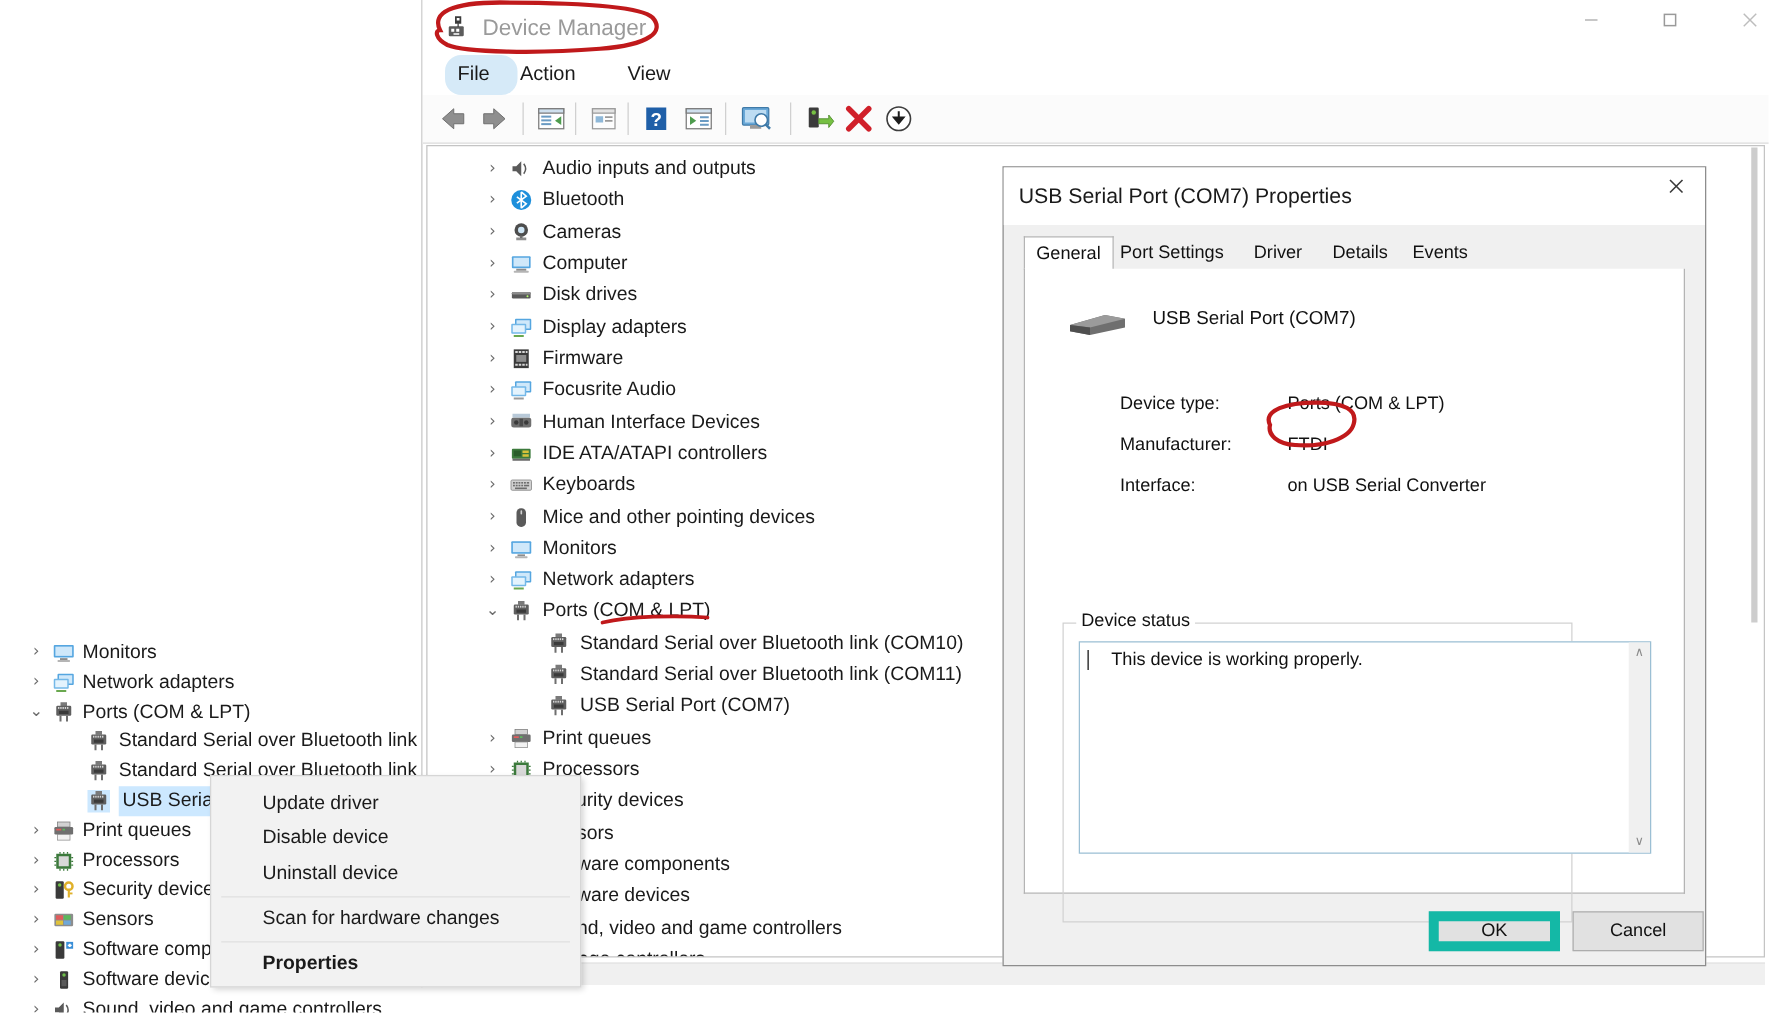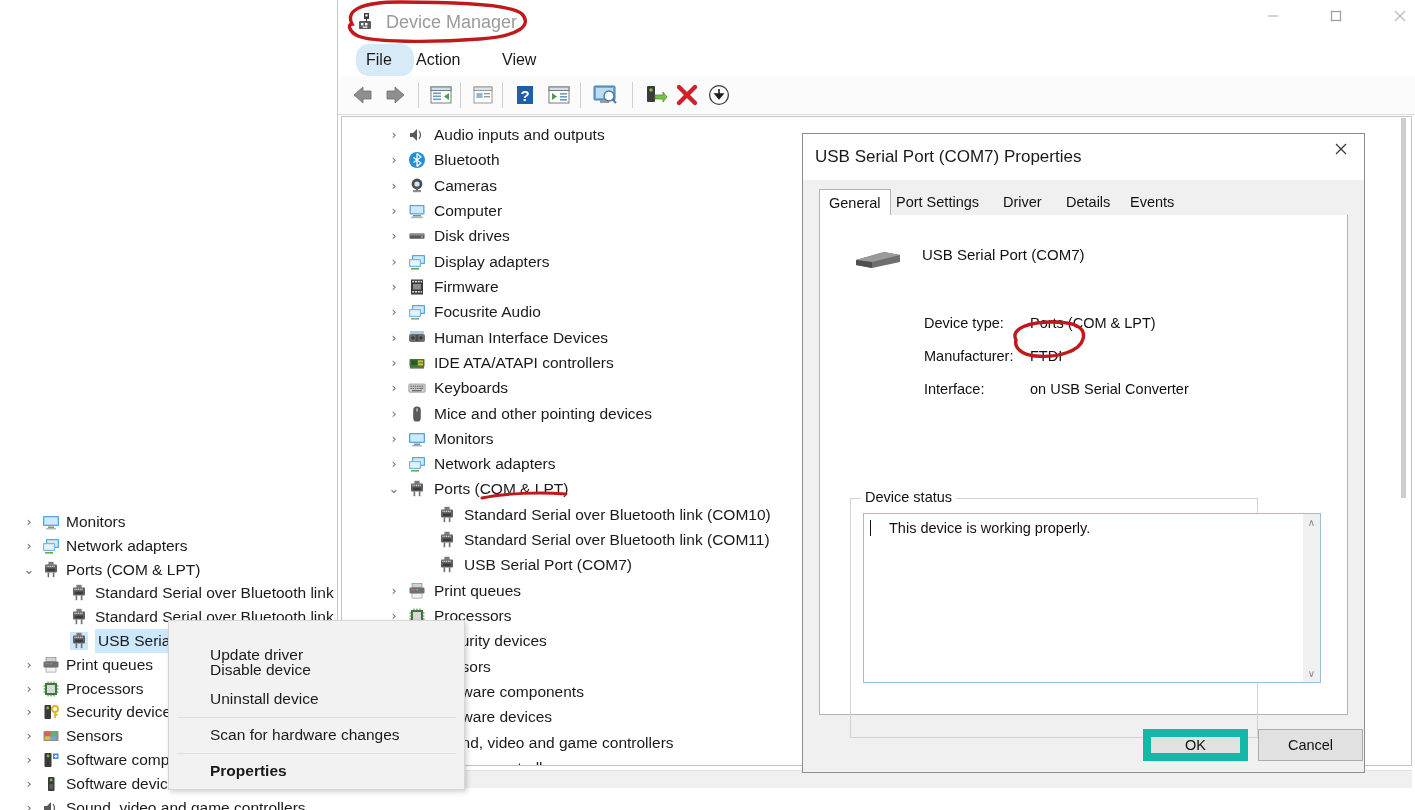--- a/index.html
+++ b/index.html
@@ -129,21 +129,21 @@
   .tab.active{background:#ffffff;border:1px solid #b4b4b4;border-bottom:none;height:27px;}
   #tabpane{
     position:absolute;left:16px;top:81px;width:529px;height:500px;
     background:#ffffff;border:1px solid #b4b4b4;border-top:none;box-sizing:border-box;
   }
   #dev-icon{position:absolute;left:30px;top:25px;width:56px;height:34px;}
   #dev-name{
     position:absolute;left:102px;top:29px;height:22px;line-height:22px;
     font-size:15px;color:#111;
   }
-  .fld-lbl{position:absolute;left:76px;height:20px;line-height:20px;font-size:14.5px;color:#111;margin-left:28px;}
+  .fld-lbl{position:absolute;left:76px;height:20px;line-height:20px;font-size:14.5px;color:#111;}
   .fld-val{position:absolute;left:210px;height:20px;line-height:20px;font-size:14.5px;color:#111;}
 
   #grp-status{
     position:absolute;left:30px;top:283px;width:408px;height:240px;
     border:1px solid #d2d2d2;box-sizing:border-box;
   }
   #grp-status .legend{
     position:absolute;left:10px;top:-10px;background:#ffffff;padding:0 4px;
     font-size:14.5px;color:#111;
   }
@@ -820,21 +820,21 @@
       </div>
     <div id="dm-vscroll">
       <div class="thumb"></div>
     </div>
   </div>
 
   <div id="dm-status"></div>
 </div>
 
 <div class="abs" id="ctxmenu">
-  <div class="cmi" style="top:19px;">Update driver</div>
+  <div class="cmi" style="top:7px;">Update driver</div>
   <div class="cmi" style="top:63px;">Uninstall device</div>
   <div class="cmi" style="top:34px;">Disable device</div>
   <div class="cmsep" style="top:96px;"></div>
   <div class="cmi" style="top:99px;">Scan for hardware changes</div>
   <div class="cmsep" style="top:132px;"></div>
   <div class="cmi bold" style="top:135px;">Properties</div>
 </div>
 
 <div class="abs" id="props">
 

